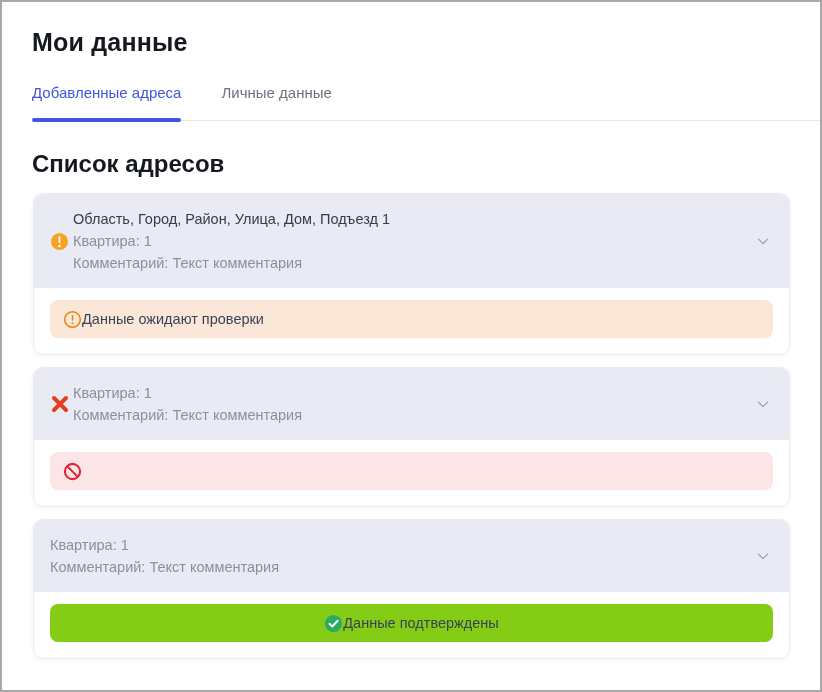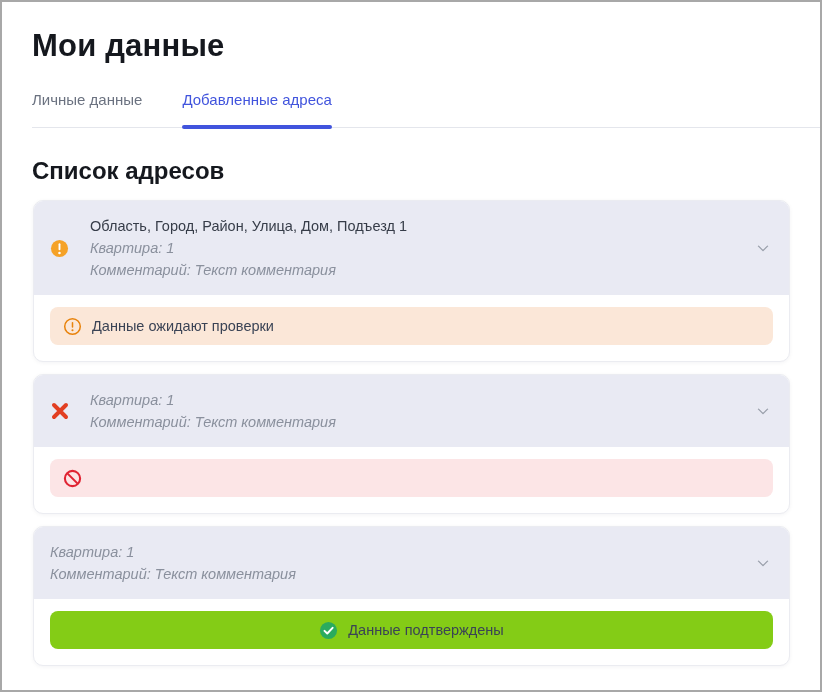--- a/index.html
+++ b/index.html
@@ -7,21 +7,21 @@
   .frame {
     width: 822px; height: 692px;
     border: 2px solid #a8a8a8;
     background: #ffffff;
     font-family: "Liberation Sans", sans-serif;
     overflow: hidden;
     position: relative;
   }
   .page-title {
     margin: 26px 30px 0 30px;
-    font-size: 31px;
+    font-size: 25px;
     font-weight: 700;
     color: #15181e;
     letter-spacing: 0.2px;
   }
   .tabs-wrap {
     margin-left: 30px;
     margin-top: 27px;
     display: flex;
     gap: 40px;
     border-bottom: 1px solid #e4e6ec;
@@ -58,60 +58,60 @@
     background: #fff;
     border: 1px solid #ebecf1;
     border-radius: 10px;
     box-shadow: 0 1px 4px rgba(25,28,55,0.05);
     overflow: hidden;
   }
   .card-header {
     background: #e9eaf3;
     display: flex;
     align-items: center;
-    gap: 21px;
+    gap: 4px;
     padding: 14px 16px;
     cursor: pointer;
   }
   .addr-block { flex: 1; }
   .addr-line1 { font-size: 14.5px; color: #363c48; line-height: 22px; }
-  .addr-line2, .addr-line3 { font-size: 14.5px; color: #8a909d; line-height: 22px; font-style: italic; }
+  .addr-line2, .addr-line3 { font-size: 14.5px; color: #8a909d; line-height: 22px; }
   .hdr-icon { width: 19px; height: 19px; flex: 0 0 19px; display: flex; align-items: center; justify-content: center; }
   .chevron { width: 20px; height: 20px; flex: 0 0 20px; cursor: pointer; display: flex; align-items: center; justify-content: center; }
   .banner {
     margin: 12px 16px 16px 16px;
     height: 38px;
     border-radius: 8px;
     display: flex;
     align-items: center;
-    gap: 10px;
+    gap: 0;
     padding: 0 13px;
     font-size: 14.5px;
     color: #3a4355;
   }
   .banner.pending  { background: #fbe7d8; }
   .banner.rejected { background: #fce5e6; }
   .banner.confirmed{ background: #84cc16; justify-content: center; }
   .banner-icon { width: 19px; height: 19px; flex: 0 0 19px; display: flex; align-items: center; justify-content: center; }
   svg { display: block; }
 </style>
 </head>
 <body>
 
 <div class="frame">
 
   <h1 class="page-title">Мои данные</h1>
 
   <div class="tabs-wrap">
-    <div class="tab inactive">
-      <span>Личные данные</span>
-    </div>
     <div class="tab active">
       <span>Добавленные адреса</span>
       <span class="tab-underline"></span>
+    </div>
+    <div class="tab inactive">
+      <span>Личные данные</span>
     </div>
   </div>
 
   <h2 class="section-title">Список адресов</h2>
 
   <div class="cards">
 
     <div class="card">
       <div class="card-header">
         <span class="hdr-icon">

